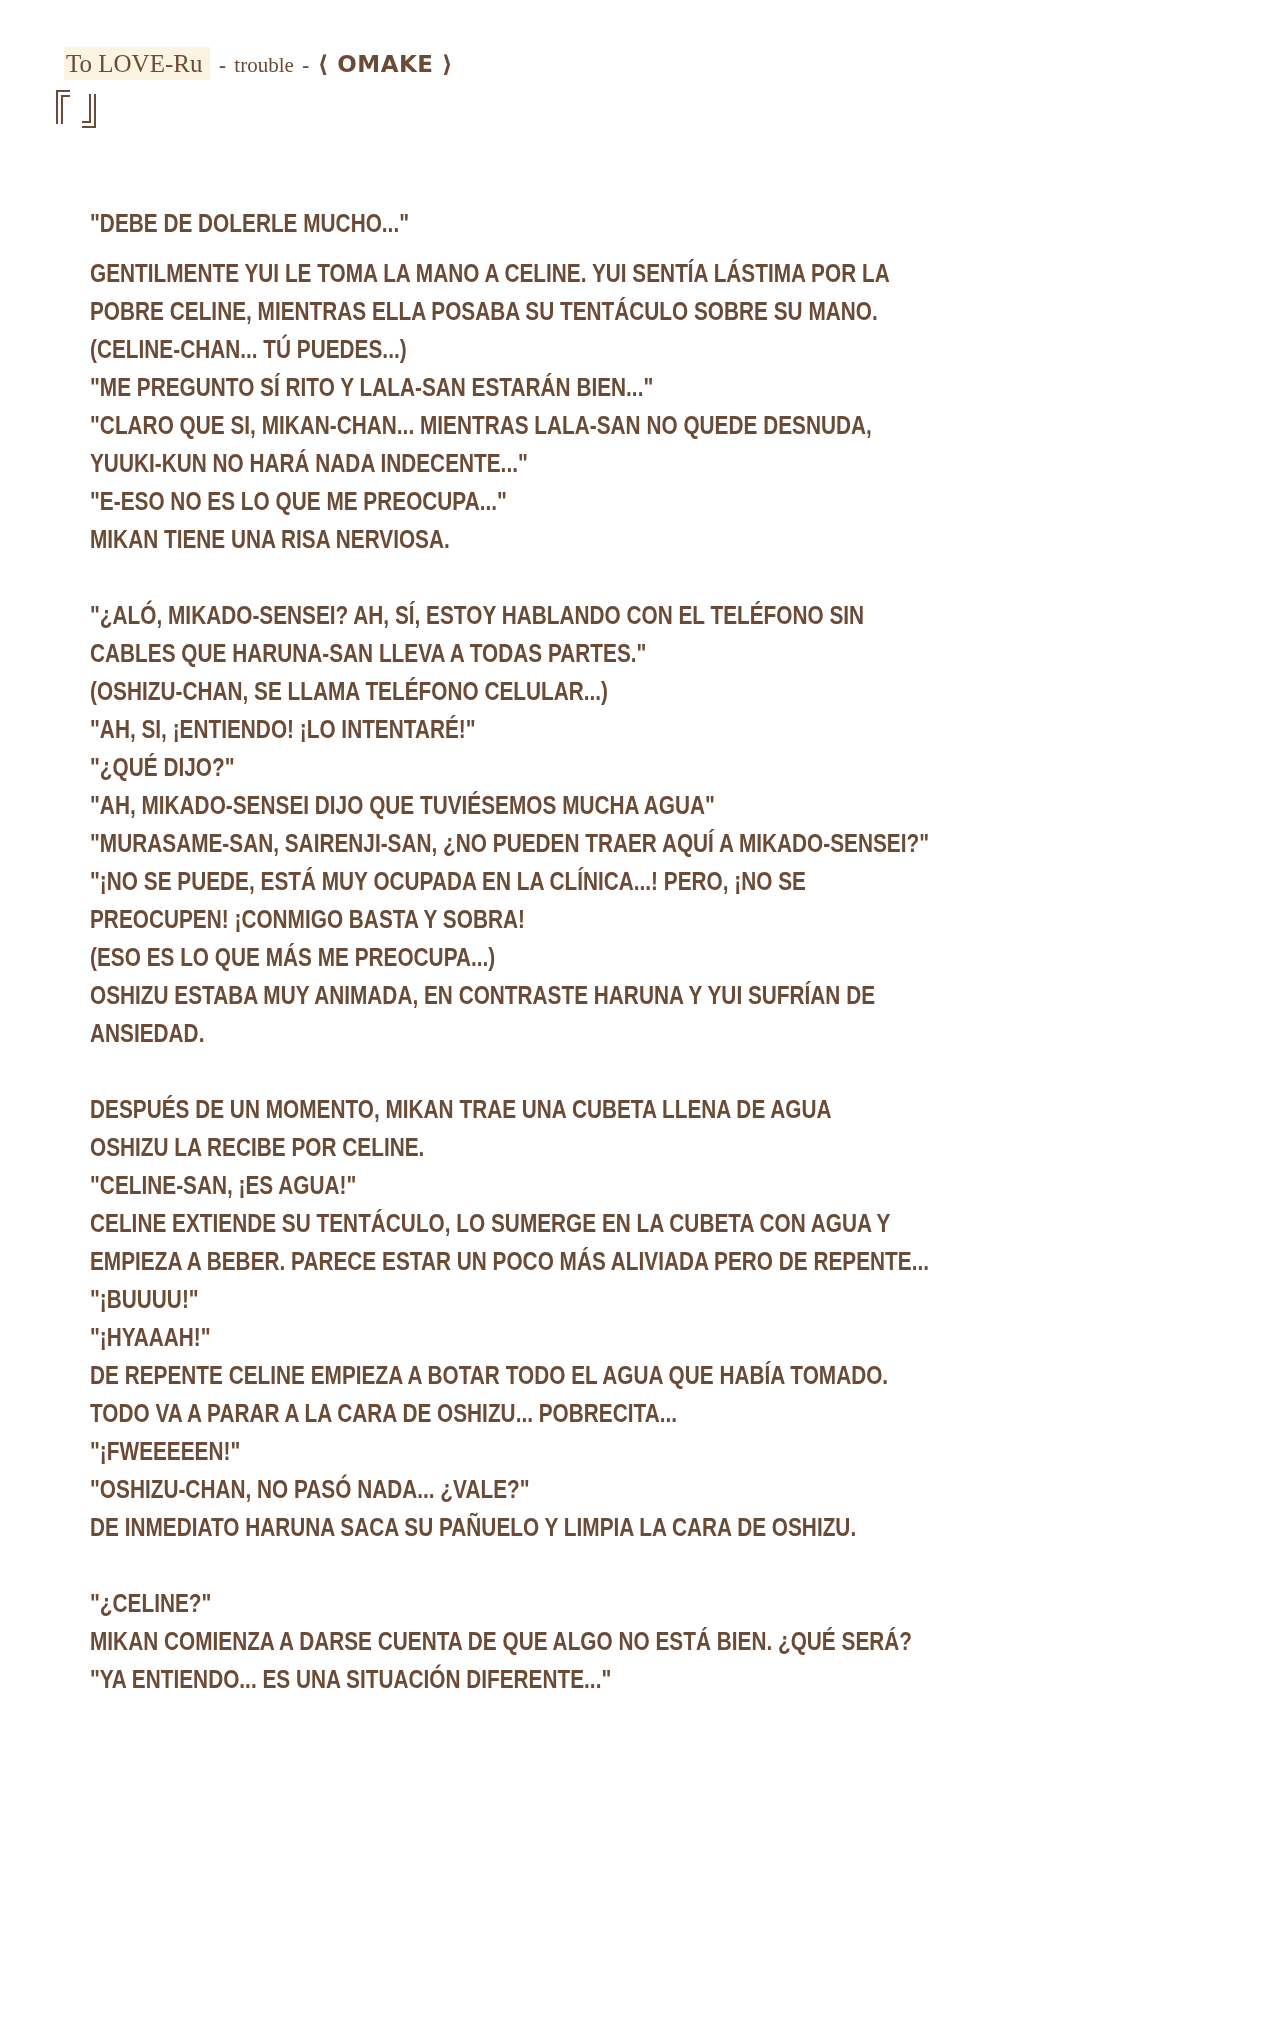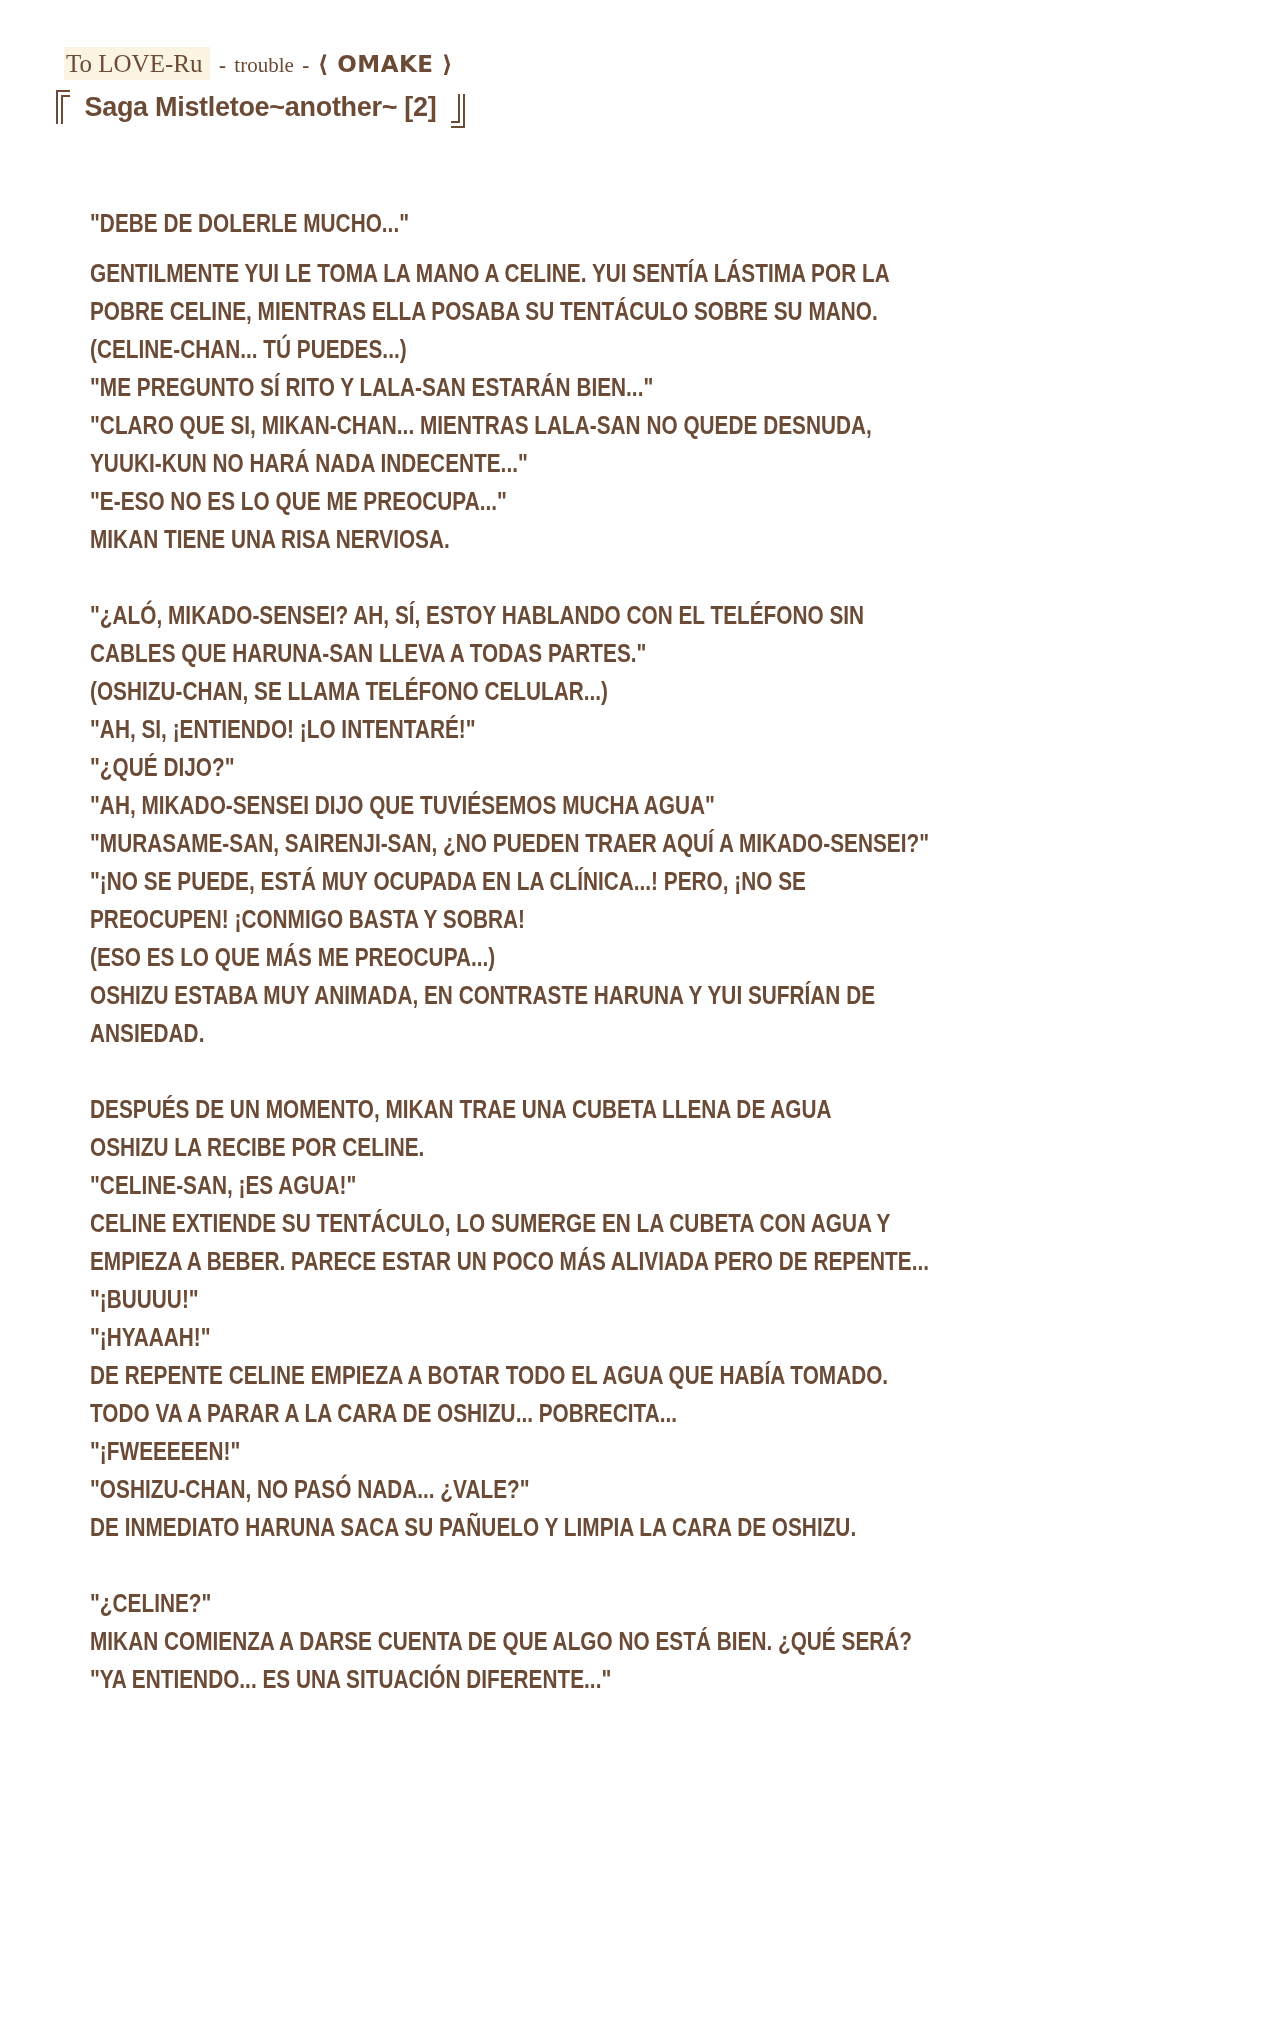--- a/index.html
+++ b/index.html
@@ -126,21 +126,20 @@
   <div class="header-line">
     <span class="series-title">To LOVE-Ru</span>
     <span class="series-sep">-</span>
     <span class="series-subtitle">trouble</span>
     <span class="series-sep">-</span>
     <span class="omake-label">⟨ OMAKE ⟩</span>
   </div>
 
   <div class="title-line">
     <span class="jp-br jp-br-open"></span>
-    <span class="title-text">Saga Mistletoe~another~ [2]</span>
     <span class="jp-br jp-br-close"></span>
   </div>
 
   <div class="story">
     <div class="para">
         <div class="tline">"DEBE DE DOLERLE MUCHO..."</div>
       </div>
     <div class="para tight">
         <div class="tline">GENTILMENTE YUI LE TOMA LA MANO A CELINE. YUI SENTÍA LÁSTIMA POR LA</div>
         <div class="tline">POBRE CELINE, MIENTRAS ELLA POSABA SU TENTÁCULO SOBRE SU MANO.</div>

